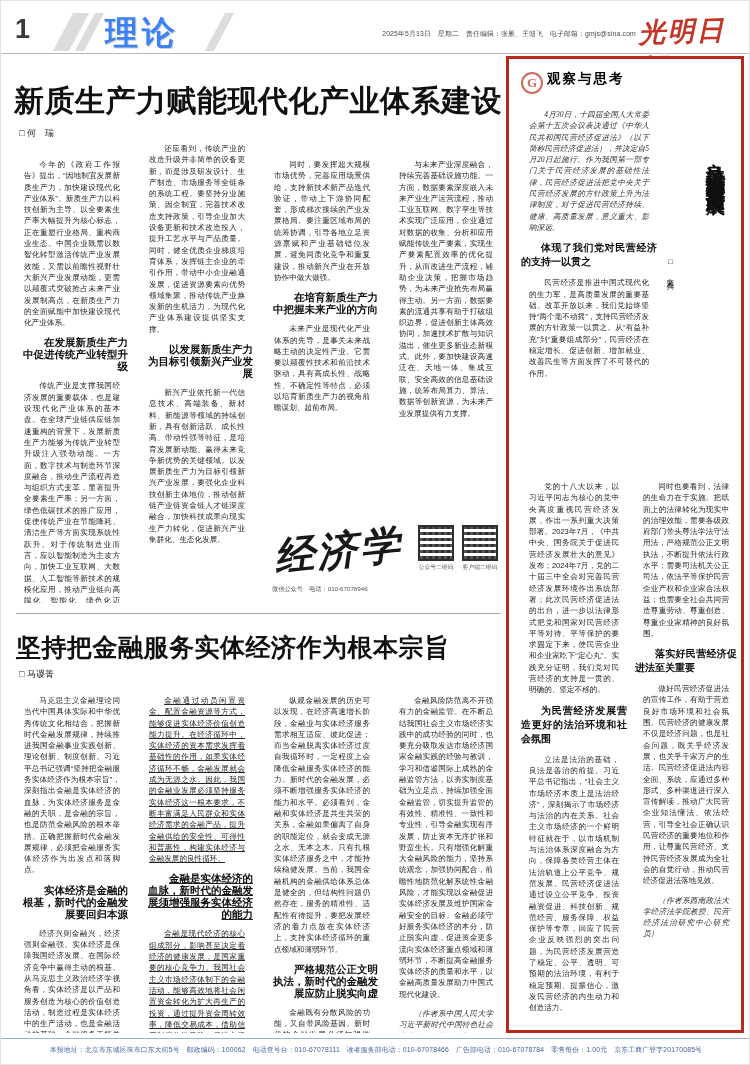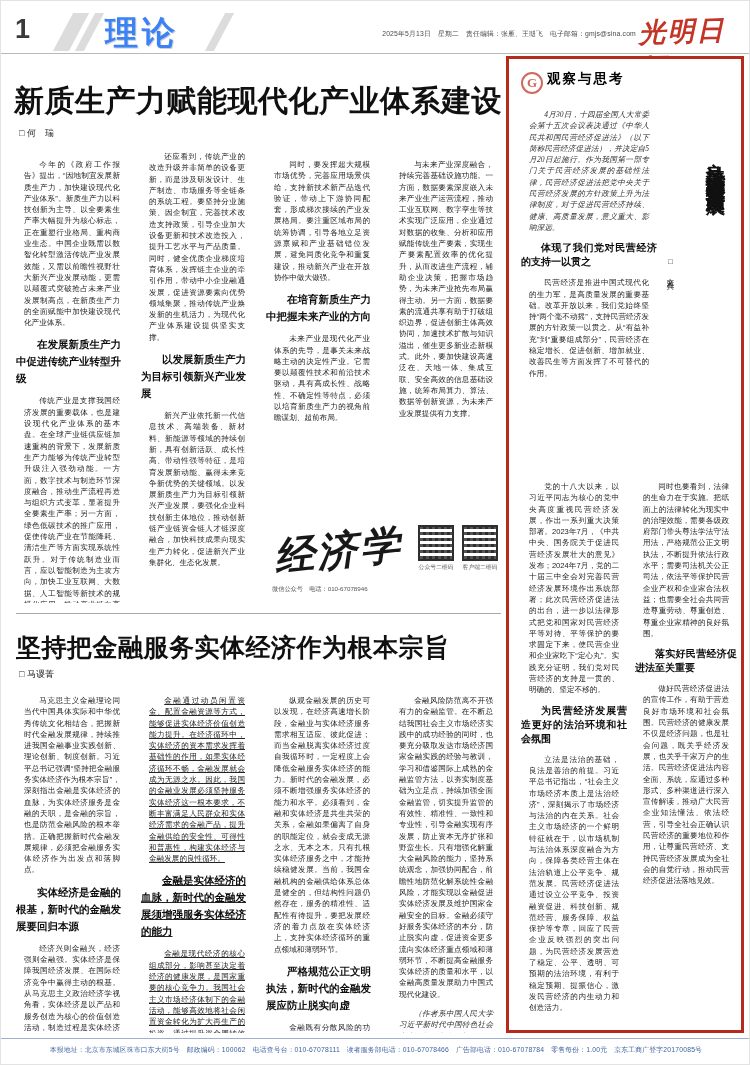--- a/index.html
+++ b/index.html
@@ -15,22 +15,22 @@
   .dateline{font-size:6.8px;color:#4a4a4a;text-align:right;letter-spacing:0.2px;}
   .masthead{font-size:27px;font-weight:900;font-style:italic;color:#c43527;
             font-family:"Liberation Serif",serif;letter-spacing:2px;transform:rotate(-2deg);}
   
   .headline-1{font-size:30px;font-weight:900;color:#101010;letter-spacing:0.5px;text-align:center;
               font-family:"Liberation Sans",sans-serif;}
   .headline-2{font-size:25px;font-weight:900;color:#101010;letter-spacing:0.5px;text-align:left;}
   .byline{font-size:9px;color:#222;}
   .col{text-align:justify;font-size:7.6px;line-height:11.3px;color:#242424;overflow:hidden;}
   .col p{margin:8px;text-indent:2em;}
-  .subhead{font-size:10.5px;line-height:17px;font-weight:bold;color:#0d0d0d;margin:7px 0 5px;
-           text-indent:2em;text-align:left;}
+  .subhead{font-size:10.5px;line-height:12px;font-weight:bold;color:#0d0d0d;margin:7px 0 5px;
+           text-indent:2em;text-align:right;}
   .kai{font-family:"Liberation Serif",serif;font-style:italic;color:#303030;}
   .divider{background:#a8a8a8;height:1px;}
   
   .obs-box{border:3px solid #b52a1c;background:#fff;box-sizing:border-box;}
   .obs-head{color:#000000;font-size:13.5px;font-weight:bold;letter-spacing:2px;}
   .obs-g{display:inline-block;width:18px;height:18px;border:2px solid #cf6a5d;border-radius:50%;
          color:#cf6a5d;font-size:13px;font-weight:bold;text-align:center;line-height:17px;
          font-family:"Liberation Serif",serif;margin-right:4px;vertical-align:-4px;}
   .obs-title{writing-mode:vertical-rl;font-size:19.5px;line-height:24px;font-weight:900;color:#111;
              font-family:"Liberation Serif",serif;letter-spacing:2.5px;}
@@ -63,21 +63,21 @@
   <div class="abs masthead" style="left:638px;top:12px;">光明日报</div>
 
   <div class="abs headline-1" style="left:12px;top:80px;width:490px;">新质生产力赋能现代化产业体系建设</div>
   <div class="abs byline" style="left:18px;top:126px;text-align:right;">□ 何　瑞</div>
 
   <div class="abs col" style="left:15px;top:150px;width:112px;height:452px;">
     <p>今年的《政府工作报告》提出，“因地制宜发展新质生产力，加快建设现代化产业体系”。新质生产力以科技创新为主导、以全要素生产率大幅提升为核心标志，正在重塑行业格局、重构商业生态。中国企业既需以数智化转型激活传统产业发展效能，又需以前瞻性视野壮大新兴产业发展动能，更需以颠覆式突破抢占未来产业发展制高点，在新质生产力的全面赋能中加快建设现代化产业体系。</p>
     <div class="subhead">在发展新质生产力中促进传统产业转型升级</div>
     <p>传统产业是支撑我国经济发展的重要载体，也是建设现代化产业体系的基本盘。在全球产业链供应链加速重构的背景下，发展新质生产力能够为传统产业转型升级注入强劲动能。一方面，数字技术与制造环节深度融合，推动生产流程再造与组织方式变革，显著提升全要素生产率；另一方面，绿色低碳技术的推广应用，促使传统产业在节能降耗、清洁生产等方面实现系统性跃升。对于传统制造业而言，应以智能制造为主攻方向，加快工业互联网、大数据、人工智能等新技术的规模化应用，推动产业链向高端化、智能化、绿色化迈进，在存量变革中培育增量空间，夯实现代化产业体系的根基。</p>
   </div>
-  <div class="abs col" style="left:140px;top:142px;width:112px;height:452px;">
+  <div class="abs col" style="left:140px;top:134px;width:112px;height:452px;">
     <p>还应看到，传统产业的改造升级并非简单的设备更新，而是涉及研发设计、生产制造、市场服务等全链条的系统工程。要坚持分业施策、因企制宜，完善技术改造支持政策，引导企业加大设备更新和技术改造投入，提升工艺水平与产品质量。同时，健全优质企业梯度培育体系，发挥链主企业的牵引作用，带动中小企业融通发展，促进资源要素向优势领域集聚，推动传统产业焕发新的生机活力，为现代化产业体系建设提供坚实支撑。</p>
     <div class="subhead">以发展新质生产力为目标引领新兴产业发展</div>
     <p>新兴产业依托新一代信息技术、高端装备、新材料、新能源等领域的持续创新，具有创新活跃、成长性高、带动性强等特征，是培育发展新动能、赢得未来竞争新优势的关键领域。以发展新质生产力为目标引领新兴产业发展，要强化企业科技创新主体地位，推动创新链产业链资金链人才链深度融合，加快科技成果向现实生产力转化，促进新兴产业集群化、生态化发展。</p>
   </div>
   <div class="abs col" style="left:265px;top:150px;width:112px;height:358px;">
     <p>同时，要发挥超大规模市场优势，完善应用场景供给，支持新技术新产品迭代验证，带动上下游协同配套，形成梯次接续的产业发展格局。要注重区域布局的统筹协调，引导各地立足资源禀赋和产业基础错位发展，避免同质化竞争和重复建设，推动新兴产业在开放协作中做大做强。</p>
     <div class="subhead">在培育新质生产力中把握未来产业的方向</div>
     <p>未来产业是现代化产业体系的先导，是事关未来战略主动的决定性产业。它需要以颠覆性技术和前沿技术驱动，具有高成长性、战略性、不确定性等特点，必须以培育新质生产力的视角前瞻谋划、超前布局。</p>
   </div>
   <div class="abs col" style="left:390px;top:150px;width:110px;height:358px;">
@@ -138,19 +138,20 @@
 
     <div class="abs col" style="left:12px;top:414px;width:106px;height:548px;">
       <p>党的十八大以来，以习近平同志为核心的党中央高度重视民营经济发展，作出一系列重大决策部署。2023年7月，《中共中央、国务院关于促进民营经济发展壮大的意见》发布；2024年7月，党的二十届三中全会对完善民营经济发展环境作出系统部署；此次民营经济促进法的出台，进一步以法律形式把党和国家对民营经济平等对待、平等保护的要求固定下来，使民营企业和企业家吃下“定心丸”。实践充分证明，我们党对民营经济的支持是一贯的、明确的、坚定不移的。</p>
       <div class="obs-sub">为民营经济发展营造更好的法治环境和社会氛围</div>
       <p>立法是法治的基础，良法是善治的前提。习近平总书记指出，“社会主义市场经济本质上是法治经济”，深刻揭示了市场经济与法治的内在关系。社会主义市场经济的一个鲜明特征就在于，以市场机制与法治体系深度融合为方向，保障各类经营主体在法治轨道上公平竞争、规范发展。民营经济促进法通过设立公平竞争、投资融资促进、科技创新、规范经营、服务保障、权益保护等专章，回应了民营企业反映强烈的突出问题，为民营经济发展营造了稳定、公平、透明、可预期的法治环境，有利于稳定预期、提振信心，激发民营经济的内生动力和创造活力。</p>
     </div>
     <div class="abs col" style="left:126px;top:414px;width:102px;height:548px;">
       <p>同时也要看到，法律的生命力在于实施。把纸面上的法律转化为现实中的治理效能，需要各级政府部门带头尊法学法守法用法，严格规范公正文明执法，不断提升依法行政水平；需要司法机关公正司法，依法平等保护民营企业产权和企业家合法权益；也需要全社会共同营造尊重劳动、尊重创造、尊重企业家精神的良好氛围。</p>
       <div class="obs-sub">落实好民营经济促进法至关重要</div>
       <p>做好民营经济促进法的宣传工作，有助于营造良好市场环境和社会氛围。民营经济的健康发展不仅是经济问题，也是社会问题，既关乎经济发展，也关乎千家万户的生活。民营经济促进法内容全面、系统，应通过多种形式、多种渠道进行深入宣传解读，推动广大民营企业知法懂法、依法经营，引导全社会正确认识民营经济的重要地位和作用，让尊重民营经济、支持民营经济发展成为全社会的自觉行动，推动民营经济促进法落地见效。</p>
+      <p class="kai">（作者系西南政法大学经济法学院教授、民营经济法治研究中心研究员）</p>
     </div>
   </div>
 
   <div class="abs divider" style="left:0px;top:1037px;width:750px;background:#9fb0cf;"></div>
   <div class="abs footer" style="left:0px;top:1044px;width:750px;">本报地址：北京市东城区珠市口东大街5号　邮政编码：100062　电话查号台：010-67078111　读者服务部电话：010-67078466　广告部电话：010-67078784　零售每份：1.00元　京东工商广登字20170085号</div>
 
 </div>
 
 </body></html>

